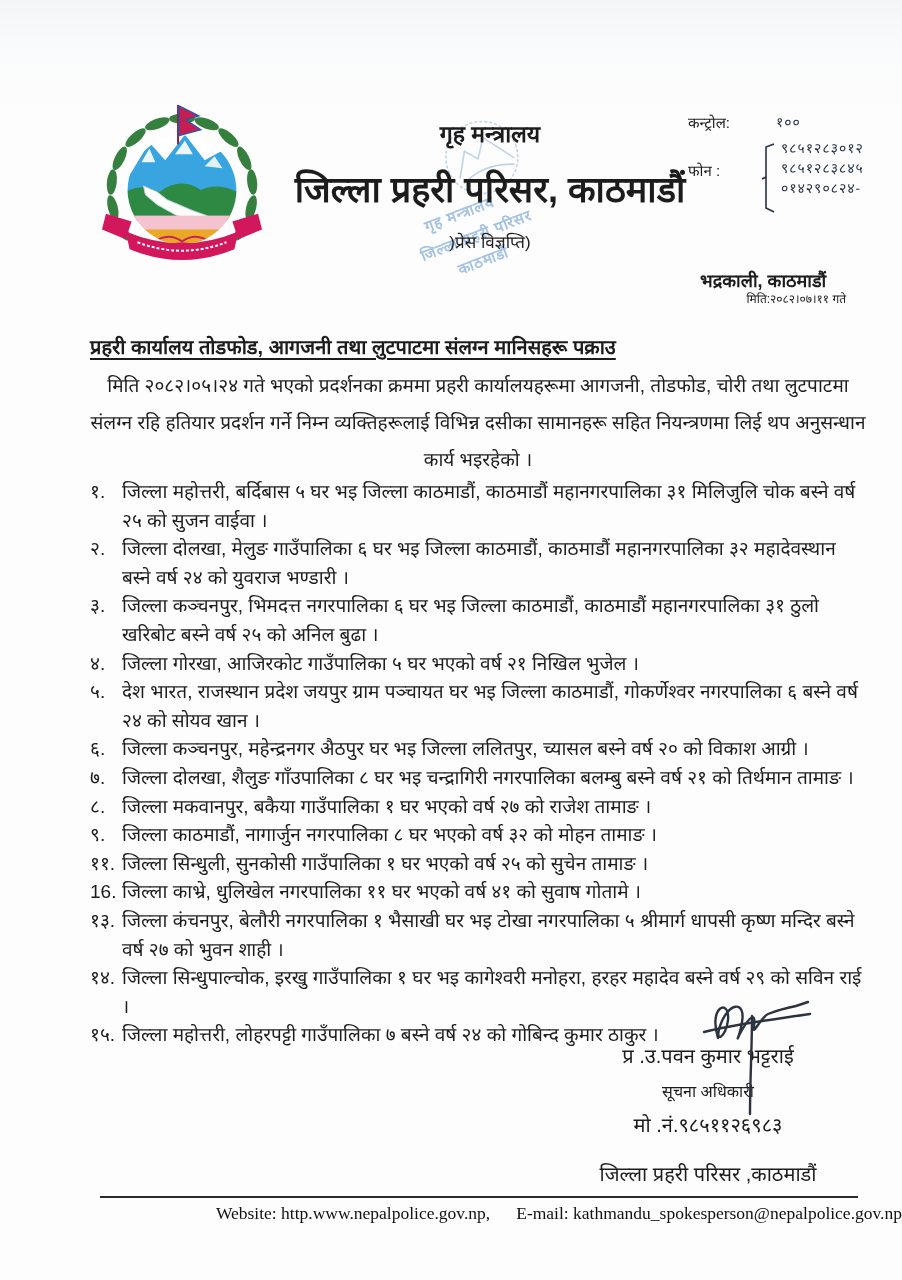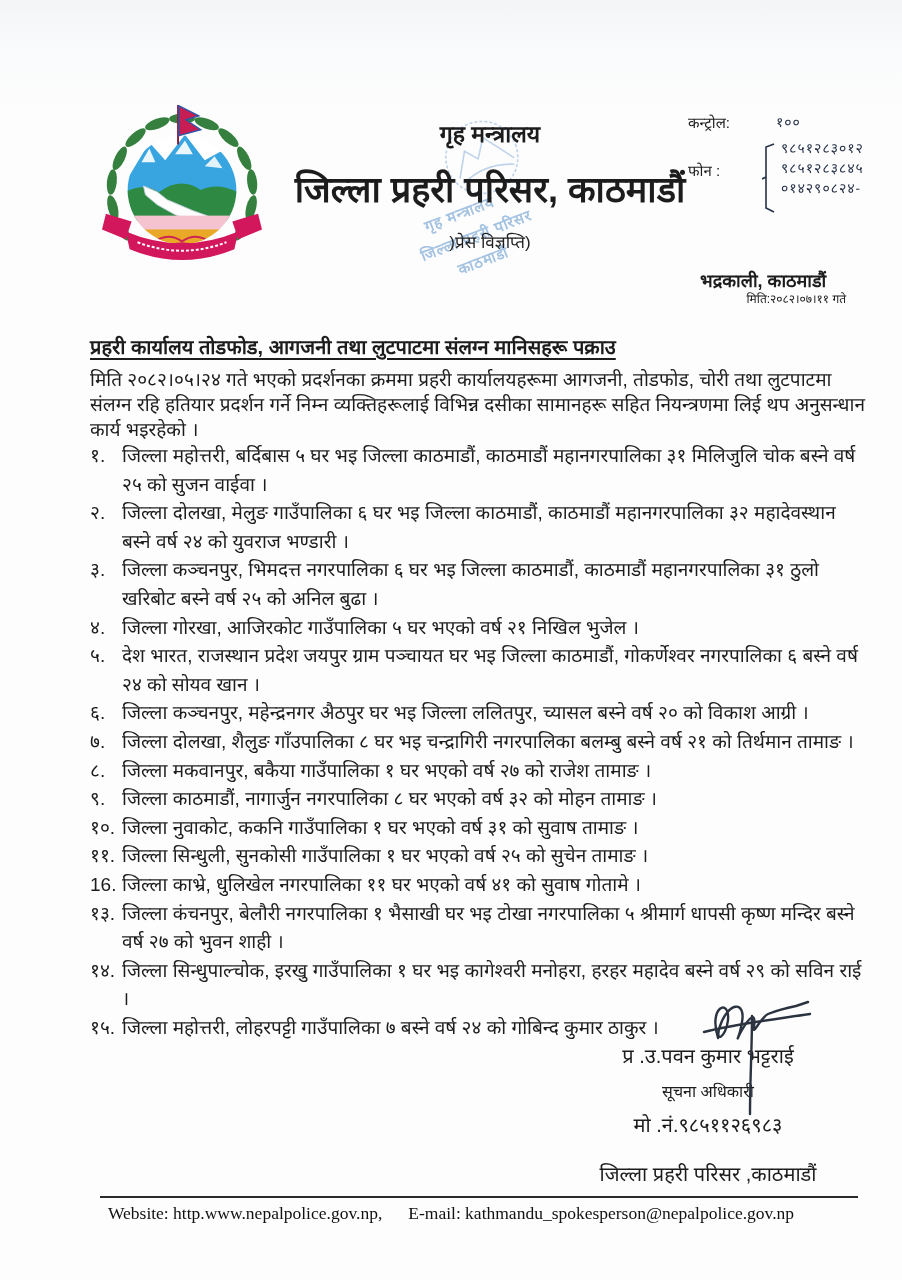--- a/index.html
+++ b/index.html
@@ -44,38 +44,38 @@
   .bracket { margin-top:4px; }
   .nums { padding-left:5px; }
   .nums .hand { line-height:20px; }
   .address-line { position:absolute; left:700px; top:232px; width:180px; text-align:left;
     font-size:18px; font-weight:bold; z-index:2;margin-top:36px; }
   .date-line { position:absolute; top:290px; right:56px; font-size:12px; z-index:2; }
   
   .main { position:absolute; left:90px; top:333px; width:776px; z-index:2; }
   .subject { font-size:20px; font-weight:bold;
     text-decoration:underline; text-underline-offset:4px; margin-bottom:7px; }
-  .intro { font-size:19px; line-height:25px; text-align:left; }
+  .intro { font-size:19px; line-height:37px; text-align:center; }
   .list-heading { font-size:19px; font-weight:bold; text-decoration:underline;
     text-underline-offset:4px; margin:26px 0 4px 0; }
   .person { display:flex; font-size:19px; line-height:28.6px; }
   .person .num { flex:0 0 32px; }
   .person .ptext { flex:1; }
   
   .sig-svg { position:absolute; left:690px; top:986px; z-index:3; pointer-events:none; }
   .sig-block { position:absolute; right:26px; top:1042px; width:336px; text-align:center; z-index:2; }
   .sig-name { font-size:20px; }
   .sig-desig { font-size:16px; font-weight:normal; margin-top:11px; }
   .sig-mobile { font-size:20px; margin-top:9px; }
   .sig-office { font-size:20px; margin-top:22px; }
   
   .footer-rule { position:absolute; left:100px; right:44px; top:1196px;
     border-top:2px solid #2b2b2b; }
   .footer-text { position:absolute; left:0; top:1203px; width:100%;
-    text-align:center; font-family:"Liberation Serif", serif; font-size:17.5px; color:#111; }
+    text-align:right; font-family:"Liberation Serif", serif; font-size:17.5px; color:#111; }
   .footer-text .gap { display:inline-block; width:26px; }
 </style>
 </head>
 <body>
 
 <div class="page">
 
   <div class="stamp">
     <svg width="130" height="80" viewBox="0 0 130 80">
       <g fill="none" stroke="#7fa9d6" stroke-width="1.6" opacity=".8">
@@ -200,24 +200,20 @@
     </div>
     <div class="person">
       <span class="num">८.</span>
       <span class="ptext">जिल्ला मकवानपुर, बकैया गाउँपालिका १ घर भएको वर्ष २७ को राजेश तामाङ ।</span>
     </div>
     <div class="person">
       <span class="num">९.</span>
       <span class="ptext">जिल्ला काठमाडौं, नागार्जुन नगरपालिका ८ घर भएको वर्ष ३२ को मोहन तामाङ ।</span>
     </div>
     <div class="person">
-      <span class="num">१०.</span>
-      <span class="ptext">जिल्ला नुवाकोट, ककनि गाउँपालिका १ घर भएको वर्ष ३१ को सुवाष तामाङ ।</span>
-    </div>
-    <div class="person">
       <span class="num">११.</span>
       <span class="ptext">जिल्ला सिन्धुली, सुनकोसी गाउँपालिका १ घर भएको वर्ष २५ को सुचेन तामाङ ।</span>
     </div>
     <div class="person">
       <span class="num">16.</span>
       <span class="ptext">जिल्ला काभ्रे, धुलिखेल नगरपालिका ११ घर भएको वर्ष ४१ को सुवाष गोतामे ।</span>
     </div>
     <div class="person">
       <span class="num">१३.</span>
       <span class="ptext">जिल्ला कंचनपुर, बेलौरी नगरपालिका १ भैसाखी घर भइ टोखा नगरपालिका ५ श्रीमार्ग धापसी कृष्ण मन्दिर बस्ने वर्ष २७ को भुवन शाही ।</span>

